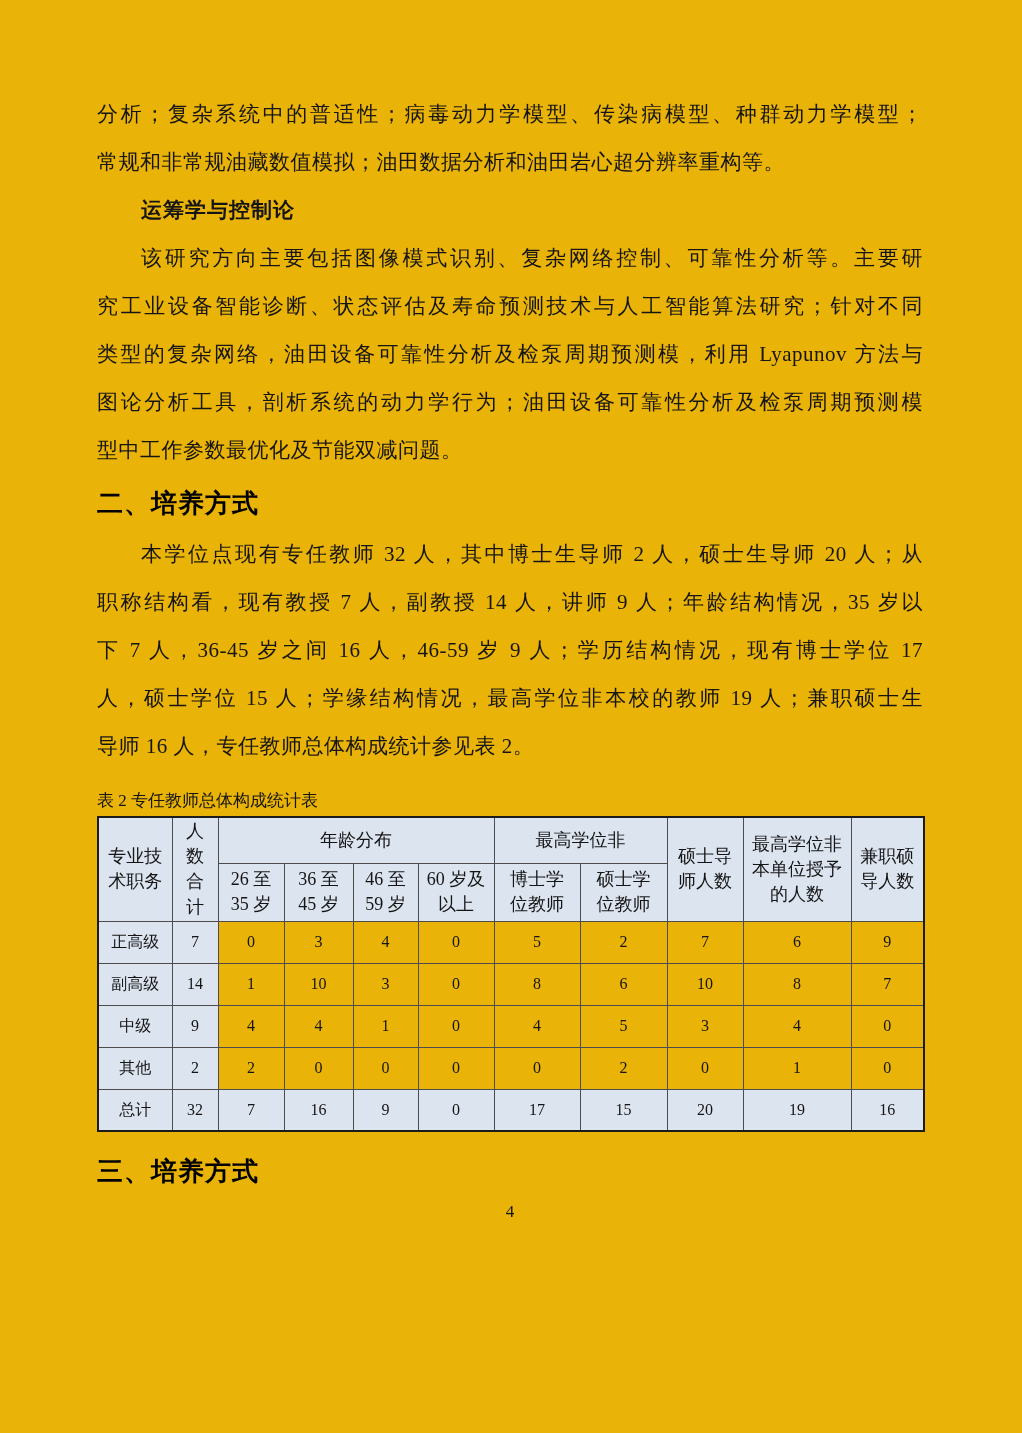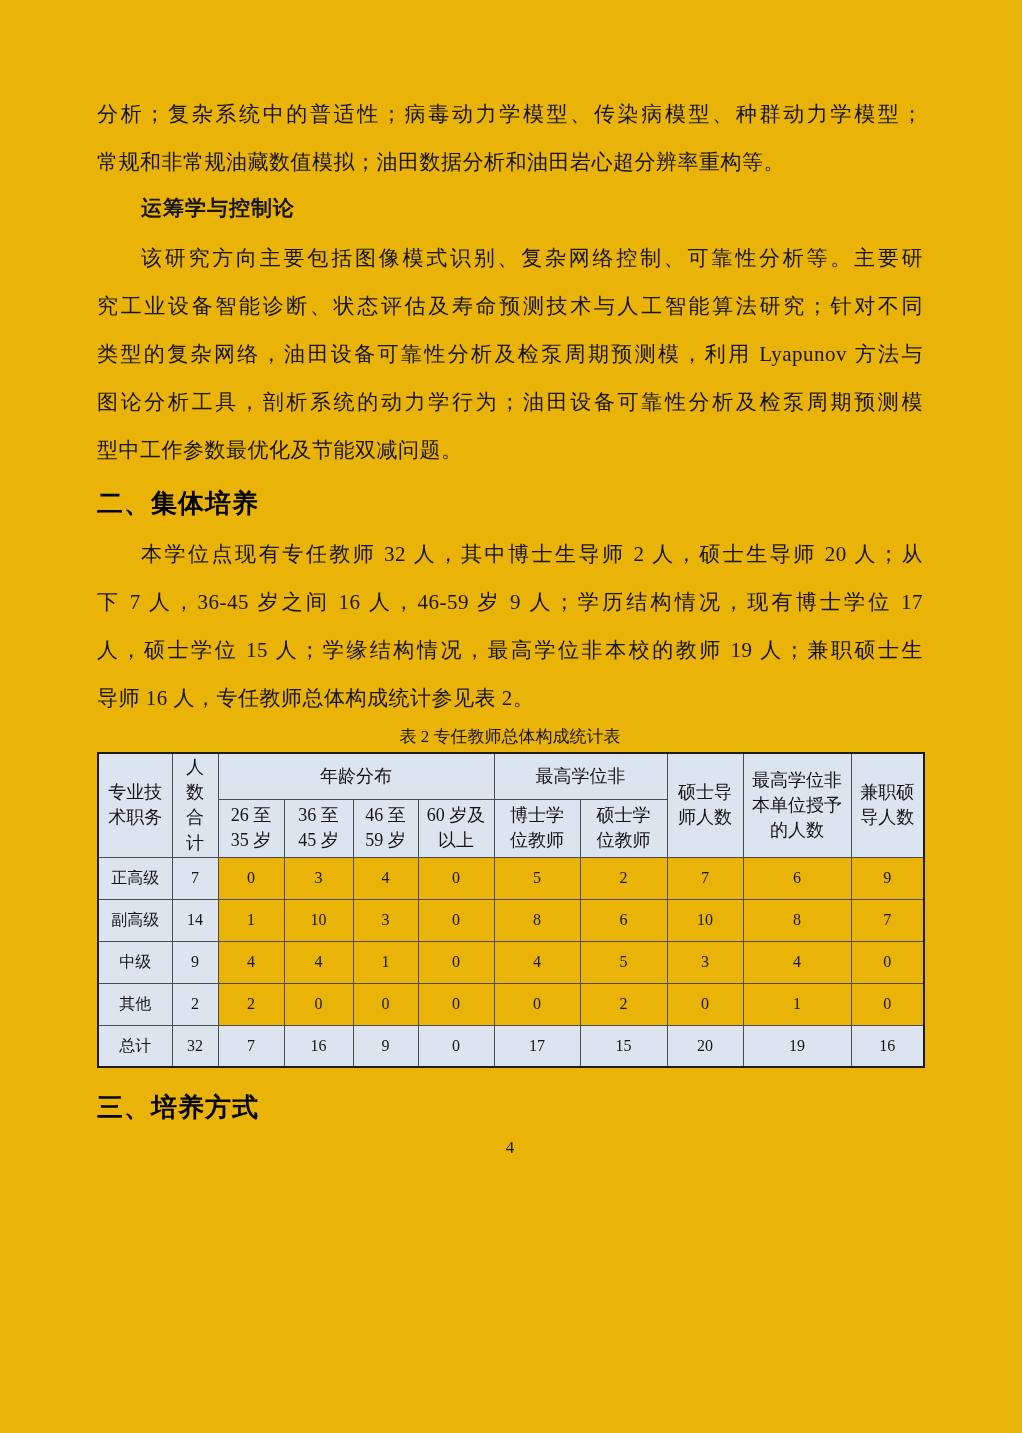--- a/index.html
+++ b/index.html
@@ -26,43 +26,43 @@
     height: 48px;
     text-align: justify;
     text-align-last: justify;
     white-space: nowrap;
     letter-spacing: 0.5px;
   }
   .bline.end { text-align-last: left; white-space: normal; }
   .bline.first { text-indent: 44px; font-family: Liberation Serif, serif; }
   
   .sub-heading {
-    font-family: Liberation Mono, monospace;
+    font-family: Liberation Serif, serif;
     font-weight: bold;
     font-size: 21px;
     line-height: 48px;
     height: 48px;
     padding-left: 44px;
     letter-spacing: 1px;
   }
   
   .sec-heading {
     font-family: "Liberation Sans", sans-serif;
     font-weight: bold;
     font-size: 26px;
     line-height: 34px;
     margin: 12px 0 10px 0;
     color: #000;
     letter-spacing: 1px;
   }
   .table-caption {
     font-size: 17px;
     line-height: 26px;
-    text-align: center;
-    margin-top: 2px;
+    text-align: left;
+    margin-top: 18px;
   }
   
   table.stat {
     width: 826px;
     table-layout: fixed;
     border-collapse: collapse;
     border: 2px solid #1c1c1c;
     margin-top: 2px;
   }
   table.stat th, table.stat td {
@@ -102,24 +102,25 @@
     <div class="sub-heading">运筹学与控制论</div>
 
     <div>
       <div class="bline first">该研究方向主要包括图像模式识别、复杂网络控制、可靠性分析等。主要研</div>
       <div class="bline">究工业设备智能诊断、状态评估及寿命预测技术与人工智能算法研究；针对不同</div>
       <div class="bline">类型的复杂网络，油田设备可靠性分析及检泵周期预测模，利用 Lyapunov 方法与</div>
       <div class="bline">图论分析工具，剖析系统的动力学行为；油田设备可靠性分析及检泵周期预测模</div>
       <div class="bline end">型中工作参数最优化及节能双减问题。</div>
     </div>
 
-    <div class="sec-heading">二、集体培养</div>
+    <div class="sec-heading">二、培养方式</div>
 
     <div>
       <div class="bline first">本学位点现有专任教师 32 人，其中博士生导师 2 人，硕士生导师 20 人；从</div>
+      <div class="bline">职称结构看，现有教授 7 人，副教授 14 人，讲师 9 人；年龄结构情况，35 岁以</div>
       <div class="bline">下 7 人，36-45 岁之间 16 人，46-59 岁 9 人；学历结构情况，现有博士学位 17</div>
       <div class="bline">人，硕士学位 15 人；学缘结构情况，最高学位非本校的教师 19 人；兼职硕士生</div>
       <div class="bline end">导师 16 人，专任教师总体构成统计参见表 2。</div>
     </div>
 
     <div class="table-caption">表 2 专任教师总体构成统计表</div>
 
     <table class="stat">
       <colgroup>
         <col style="width:74px">

